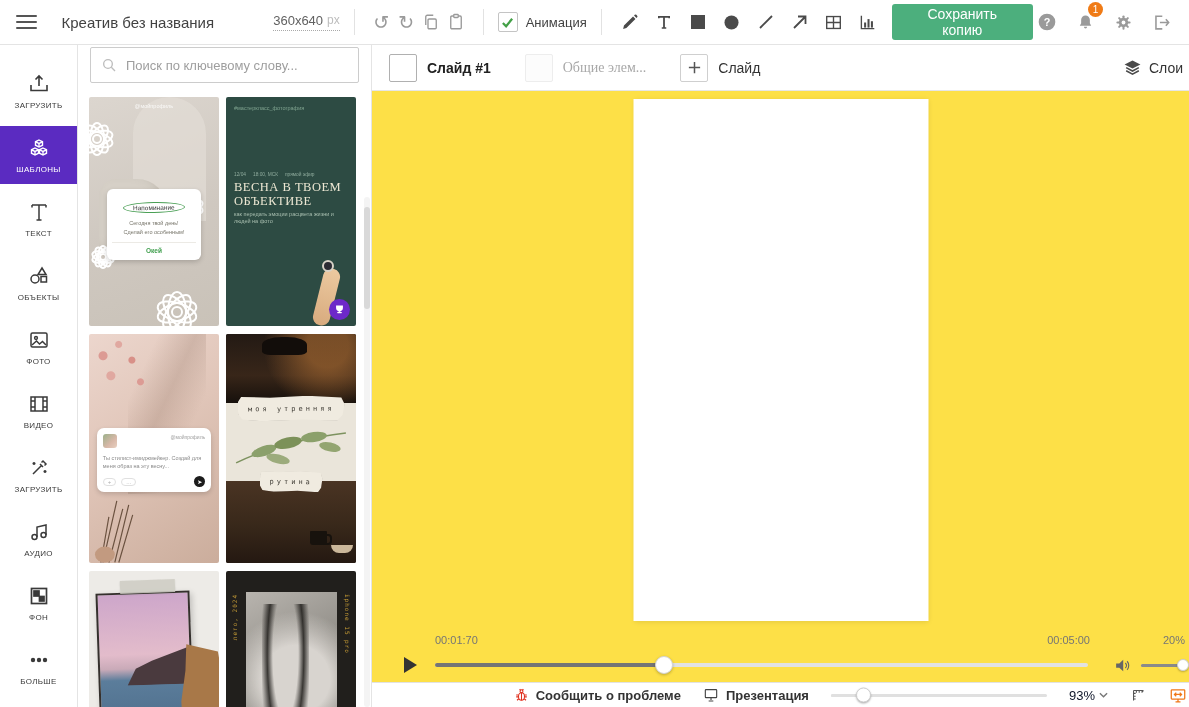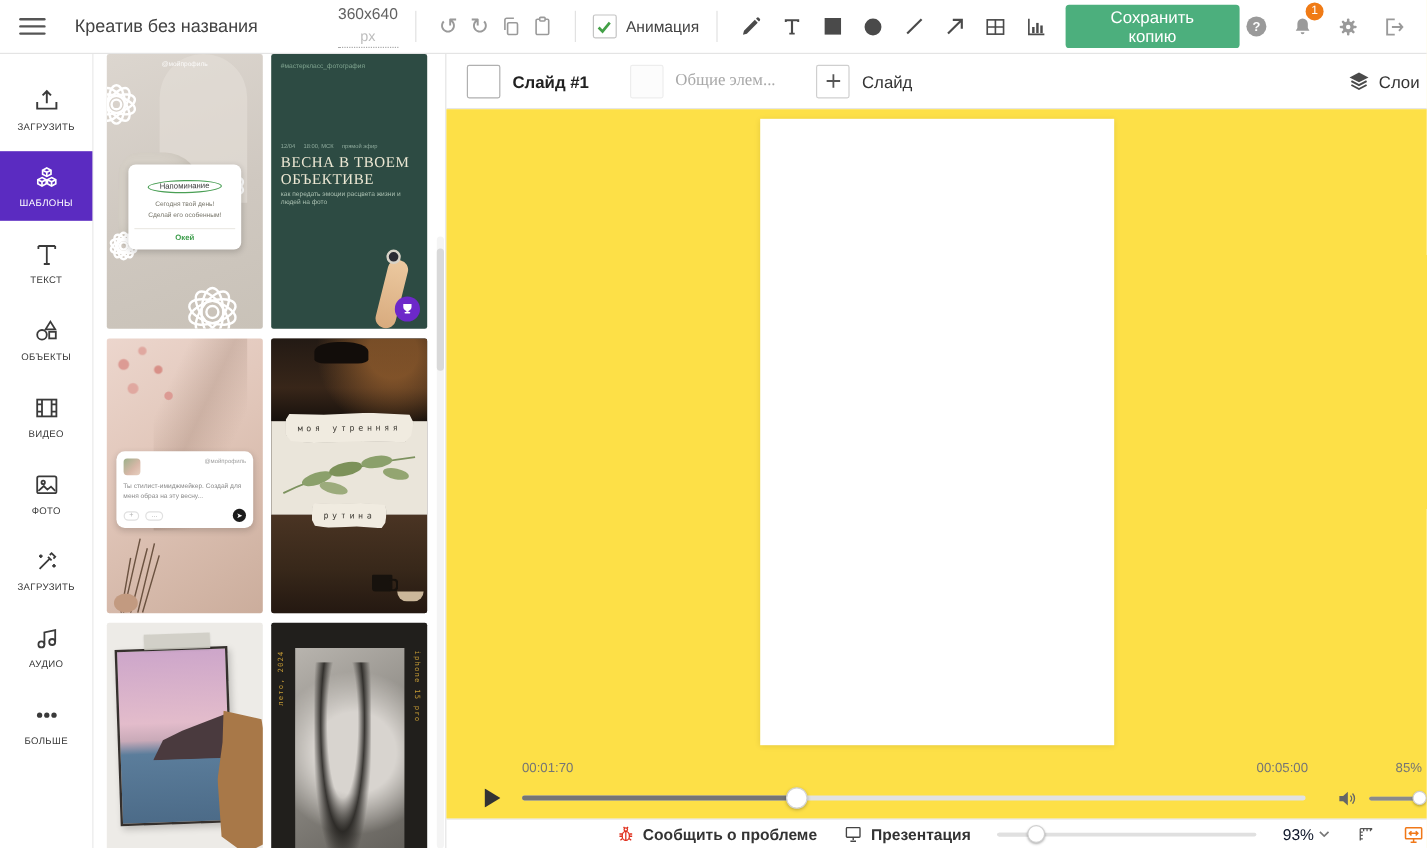--- a/index.html
+++ b/index.html
@@ -7,21 +7,21 @@
   body { font-family:"Liberation Sans", sans-serif; background:#fff; color:#333; }
   svg { display:block; }
   .app { width:1189px; height:707px; display:flex; flex-direction:column; }
 
   
   .topbar { height:45px; flex:0 0 45px; display:flex; align-items:center; background:#fff;
             border-bottom:1px solid #e4e4e4; padding:0 14px 0 16px; }
   .hamburger { width:24px; height:24px; display:flex; flex-direction:column; justify-content:center; gap:4px; cursor:pointer; }
   .hamburger span { display:block; height:2px; background:#555; border-radius:1px; }
   .doc-title { font-size:15px; color:#424242; margin-left:24px; width:210px; white-space:nowrap; }
-  .size-ctl { display:flex; align-items:center; gap:4px; border-bottom:1px dotted #a9a9a9; padding-bottom:2px; margin-left:24px; cursor:pointer;flex-direction:column; }
+  .size-ctl { display:flex; align-items:flex-start; gap:4px; border-bottom:1px dotted #a9a9a9; padding-bottom:2px; margin-left:24px; cursor:pointer; }
   .size-ctl .val { font-size:13px; color:#616161; }
   .size-ctl .unit { font-size:12px; color:#bdbdbd; }
   .tb-divider { width:1px; height:26px; background:#e2e2e2; margin:0 14px; }
   .tb-icon { width:28px; height:28px; display:flex; align-items:center; justify-content:center; cursor:pointer; color:#9a9a9a; }
   .tb-icon.uglyph { font-size:19px; line-height:1; color:#9a9a9a; font-family:"DejaVu Sans", sans-serif; }
   .anim-check { display:flex; align-items:center; gap:8px; cursor:pointer; }
   .checkbox { width:20px; height:20px; border:1px solid #c4c4c4; border-radius:2px; background:#fff;
               display:flex; align-items:center; justify-content:center; }
   .anim-label { font-size:13px; color:#424242; }
   .tools { display:flex; align-items:center; gap:6px; }
@@ -377,59 +377,74 @@
       <div class="side-item">
         <svg width="24" height="24" viewBox="0 0 24 24" fill="none" stroke="currentColor" stroke-width="1.5">
             <path d="M15 4l4 6.5h-8z"></path>
             <circle cx="8" cy="15" r="4"></circle>
             <rect x="14" y="12.5" width="5.5" height="5.5"></rect>
           </svg>
         <span class="lbl">ОБЪЕКТЫ</span>
       </div>
       <div class="side-item">
         <svg width="24" height="24" viewBox="0 0 24 24" fill="none" stroke="currentColor" stroke-width="1.5">
-            <rect x="4" y="5" width="16" height="14"></rect>
-            <path d="M8 5v14M16 5v14M4 9h4M4 15h4M16 9h4M16 15h4"></path>
-          </svg>
-        <span class="lbl">ВИДЕО</span>
-      </div>
-      <div class="side-item">
-        <svg width="24" height="24" viewBox="0 0 24 24" fill="none" stroke="currentColor" stroke-width="1.5">
             <rect x="4" y="5" width="16" height="14" rx="1.5"></rect>
             <circle cx="9" cy="10" r="1.4"></circle>
             <path d="M5 17l4.5-4 3 3 3-2.5 3.5 3.5"></path>
           </svg>
         <span class="lbl">ФОТО</span>
+      </div>
+      <div class="side-item">
+        <svg width="24" height="24" viewBox="0 0 24 24" fill="none" stroke="currentColor" stroke-width="1.5">
+            <rect x="4" y="5" width="16" height="14"></rect>
+            <path d="M8 5v14M16 5v14M4 9h4M4 15h4M16 9h4M16 15h4"></path>
+          </svg>
+        <span class="lbl">ВИДЕО</span>
       </div>
       <div class="side-item">
         <svg width="24" height="24" viewBox="0 0 24 24" fill="none" stroke="currentColor" stroke-width="1.5">
             <path d="M6 18 14.5 9.5M13 8l3 3M14.5 6.5 16 5l3 3-1.5 1.5"></path>
             <path d="M7 6v3M5.5 7.5h3M18 14v3M16.5 15.5h3"></path>
           </svg>
         <span class="lbl">ЗАГРУЗИТЬ</span>
       </div>
       <div class="side-item">
         <svg width="24" height="24" viewBox="0 0 24 24" fill="none" stroke="currentColor" stroke-width="1.5">
             <circle cx="7.5" cy="17" r="2.5"></circle>
             <circle cx="16.5" cy="15" r="2.5"></circle>
             <path d="M10 17V7l9-2v10"></path>
           </svg>
         <span class="lbl">АУДИО</span>
       </div>
       <div class="side-item">
+        <svg width="24" height="24" viewBox="0 0 24 24" fill="none" stroke="currentColor" stroke-width="1.7">
+            <rect x="4.5" y="4.5" width="15" height="15"></rect>
+            <rect x="7" y="7" width="5" height="5" fill="currentColor"></rect>
+            <rect x="12.5" y="12.5" width="4.5" height="4.5" fill="currentColor"></rect>
+          </svg>
+        <span class="lbl">ФОН</span>
+      </div>
+      <div class="side-item">
         <svg width="24" height="24" viewBox="0 0 24 24" fill="currentColor">
             <circle cx="6" cy="12" r="2.2"></circle>
             <circle cx="12" cy="12" r="2.2"></circle>
             <circle cx="18" cy="12" r="2.2"></circle>
           </svg>
         <span class="lbl">БОЛЬШЕ</span>
       </div>
     </div>
 
     <div class="panel">
+      <div class="search-box">
+        <svg width="16" height="16" viewBox="0 0 24 24" fill="none" stroke="#bdbdbd" stroke-width="2">
+            <circle cx="10.5" cy="10.5" r="6.5"></circle>
+            <path d="M15.5 15.5 21 21"></path>
+          </svg>
+        <input type="text" placeholder="Поиск по ключевому слову..." style="">
+      </div>
 
       <div class="tpl-grid">
 
         <div class="tpl t1">
           <div class="arch"></div>
           <div class="chair"></div>
           <svg width="130" height="229" viewBox="0 0 130 229" style="position:absolute;inset:0" fill="none" stroke="#fff" stroke-width="2">
             <g transform="translate(8,42)">
                 <ellipse rx="7" ry="16"></ellipse>
                 <ellipse rx="7" ry="16" transform="rotate(72)"></ellipse>
@@ -585,21 +600,21 @@
         </div>
       </div>
 
       <div class="canvas-area">
         <div class="canvas"></div>
 
         <div class="timeline">
           <div class="time-row">
             <span>00:01:70</span>
             <span>00:05:00</span>
-            <span class="vol-val">85%</span>
+            <span class="vol-val">20%</span>
           </div>
           <div class="slider-row">
             <div class="play">
               <svg width="14" height="16" viewBox="0 0 14 16">
                   <path d="M1 0 14 8 1 16z" fill="#333"></path>
                 </svg>
             </div>
             <div class="track">
               <div class="fill" style="width: 35%;">
                 <div class="knob"></div>

